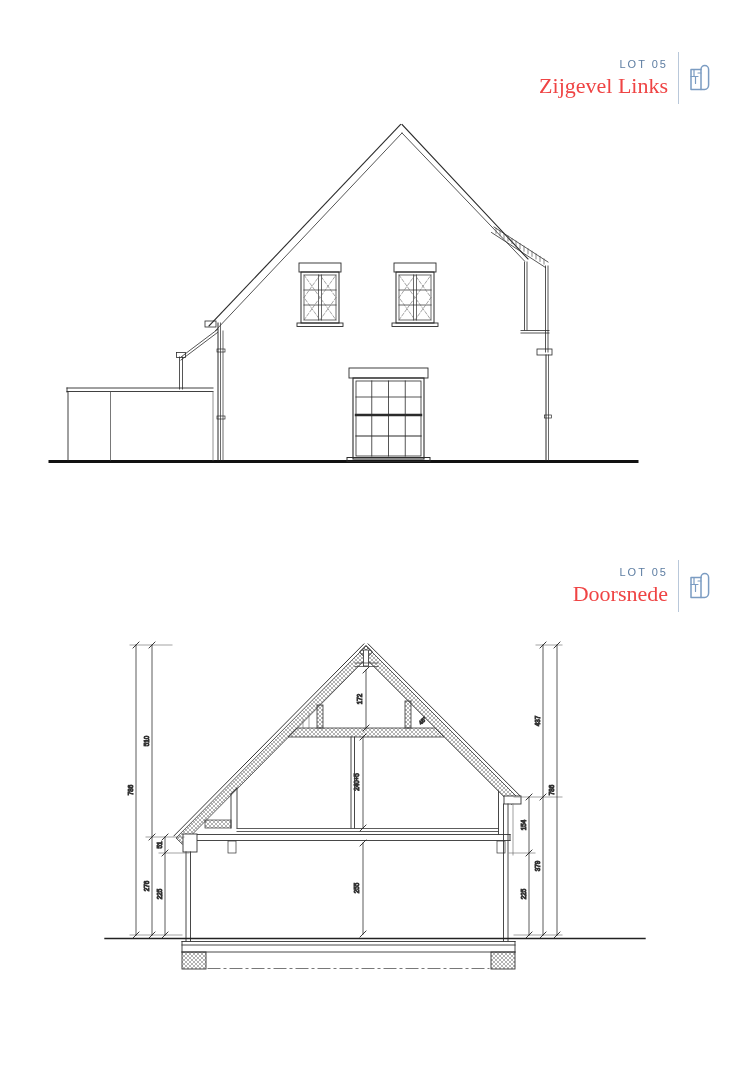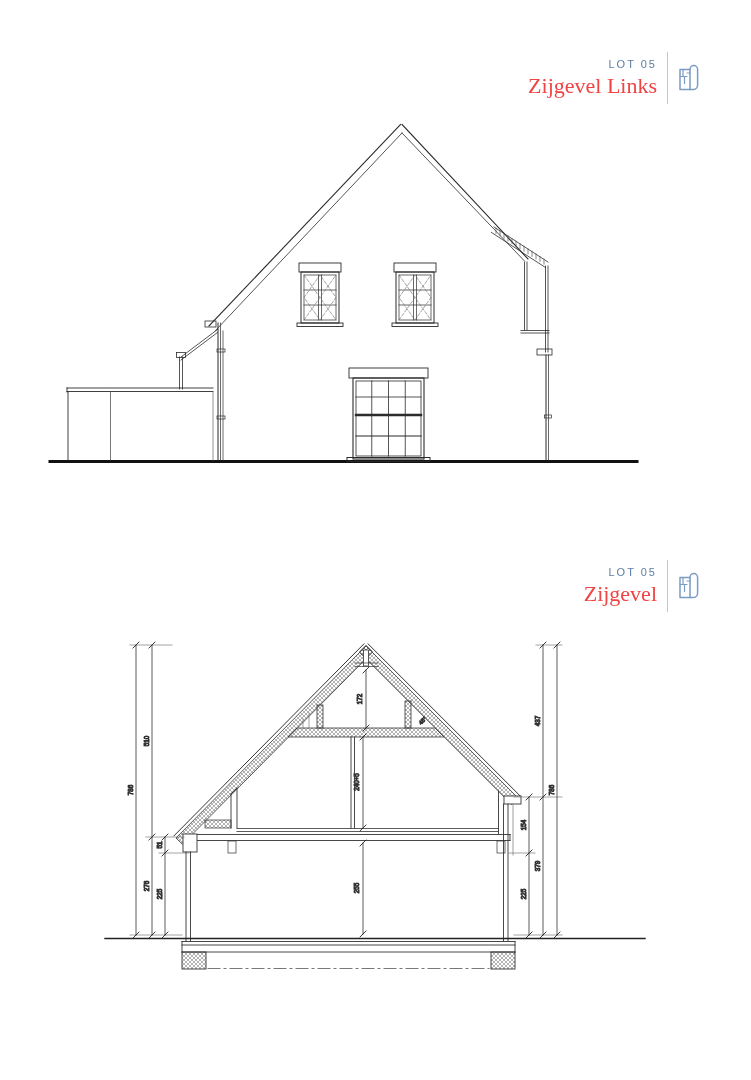--- a/index.html
+++ b/index.html
@@ -1,18 +1,18 @@
 <!DOCTYPE html>
 <html><head>
 <meta charset="utf-8">
 <style>
   html,body{margin:0;padding:0;background:#ffffff;}
   body{width:751px;height:1080px;position:relative;overflow:hidden;
        font-family:"Liberation Sans",sans-serif;}
-  .panel-header{position:absolute;right:49px;display:flex;align-items:center;gap:8px;}
+  .panel-header{position:absolute;right:38px;display:flex;align-items:center;gap:8px;}
   .header-text{text-align:right;padding-right:2px;}
   .lot{font-size:11px;letter-spacing:2px;color:#5d7da2;font-family:"Liberation Sans",sans-serif;}
   .title{font-size:22px;color:#ef4444;margin-top:3px;font-family:"Liberation Serif",serif;}
   .divider{width:1px;height:52px;background:#b9c8da;}
   .drawing{position:absolute;left:0;}
   svg text.dim{font-family:"Liberation Sans",sans-serif;font-size:6.3px;fill:#3a3a3a;}
   svg text.angle{font-family:"Liberation Sans",sans-serif;font-size:5.5px;fill:#444;}
 </style>
 </head>
 <body>
@@ -108,21 +108,21 @@
       <path d="M7 47 H72" stroke-width="2.4"></path>
       <path d="M7 68 H72" stroke-width="1.2"></path>
       <rect x="-2" y="89.5" width="83" height="3.8" stroke-width="1"></rect>
     </g>
   </g>
 </svg>
 
 <div class="panel-header" style="top:560px">
   <div class="header-text">
     <div class="lot">LOT 05</div>
-    <div class="title">Zijgevel</div>
+    <div class="title">Doorsnede</div>
   </div>
   <div class="divider"></div>
   <svg width="26" height="31" viewBox="0 0 26 30" fill="none" stroke="#7b9cc2" stroke-width="1.5" stroke-linecap="round" stroke-linejoin="round">
     <path d="M4 6 H14 V26 H4 Z"></path>
     <path d="M14 6 C14 3.8 15.6 2 17.8 2 C20 2 21.6 3.8 21.6 6 V21.5 C21.6 23.9 20 25.9 17.6 25.9 L14 25.9"></path>
     <path d="M7 6 V13 M4 13 H11 M8.5 13 V20 M11 9.5 H14" stroke-width="1.2"></path>
   </svg>
 </div>
 
 <svg class="drawing" style="top:540px" width="751" height="540" viewBox="0 540 751 540">

